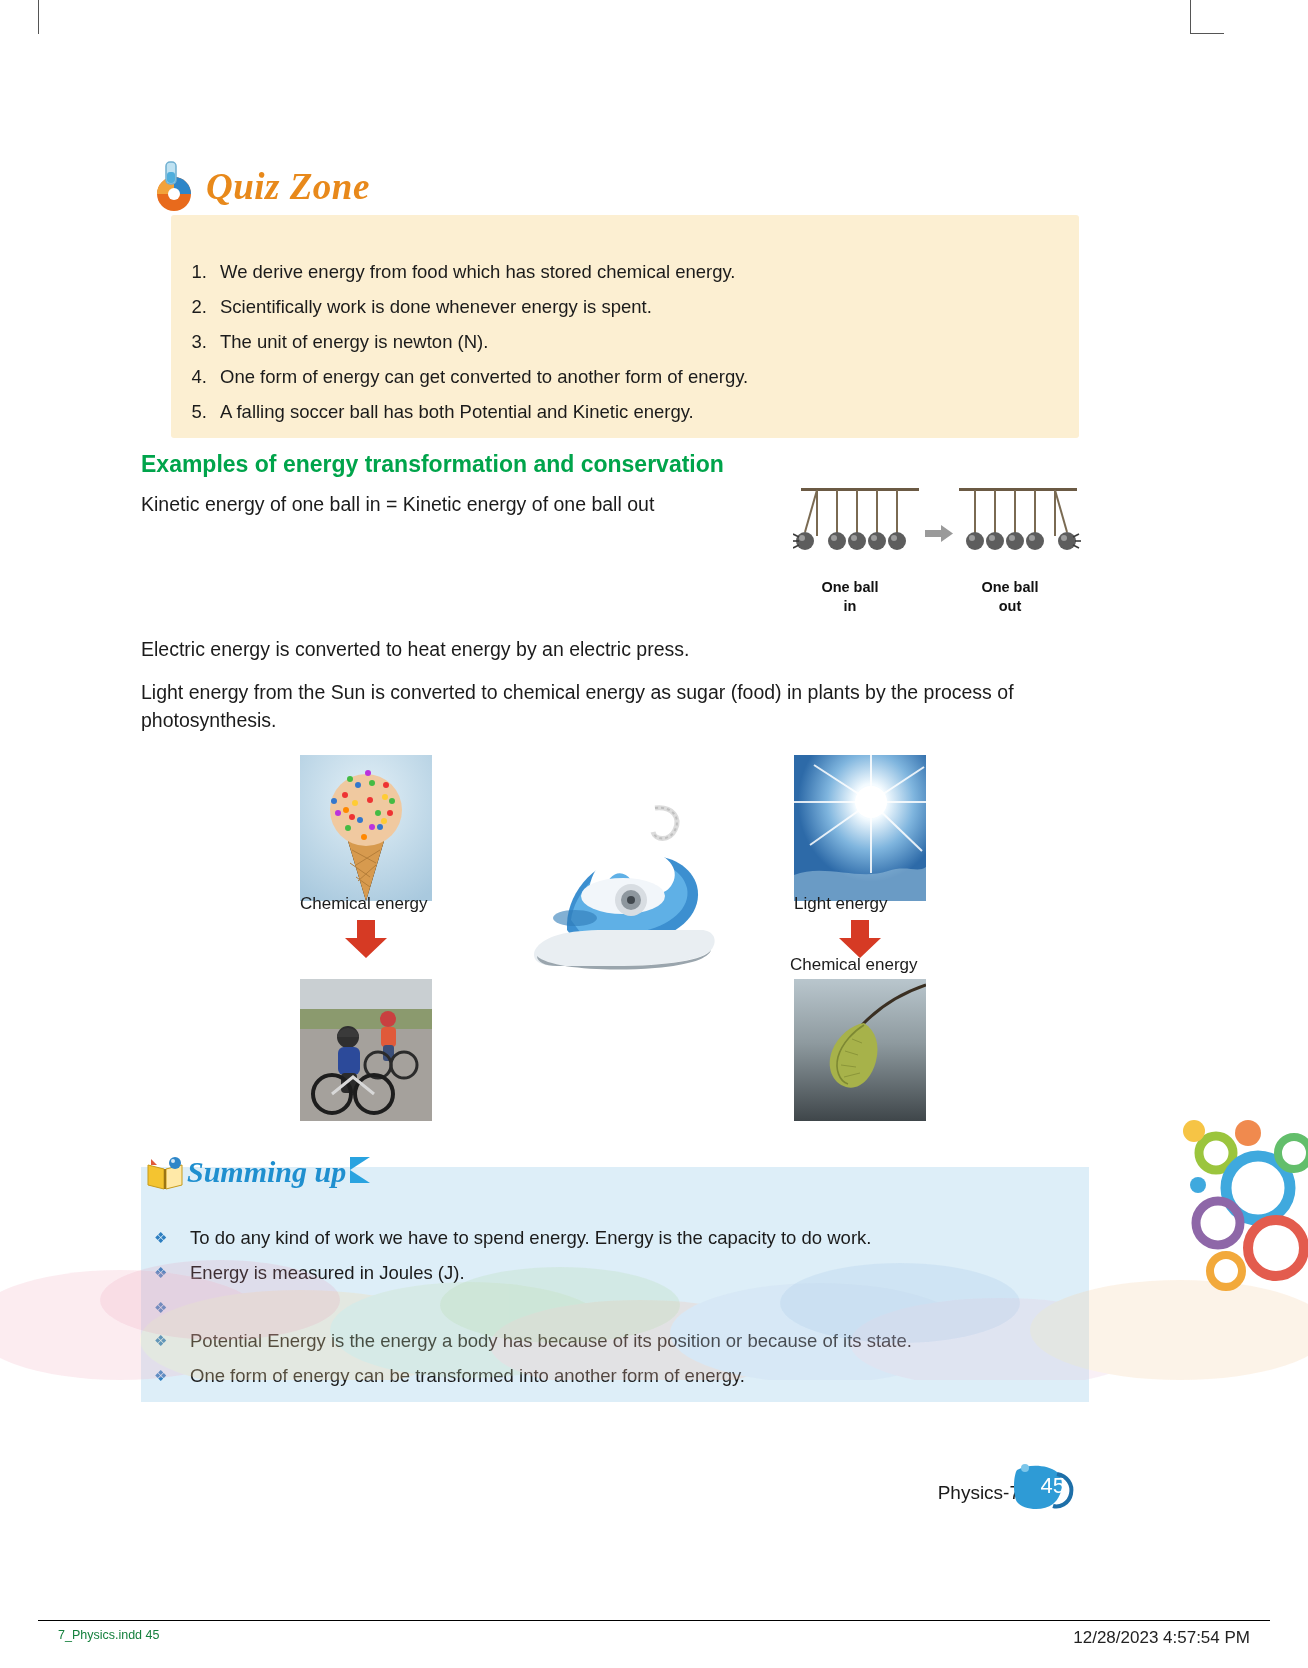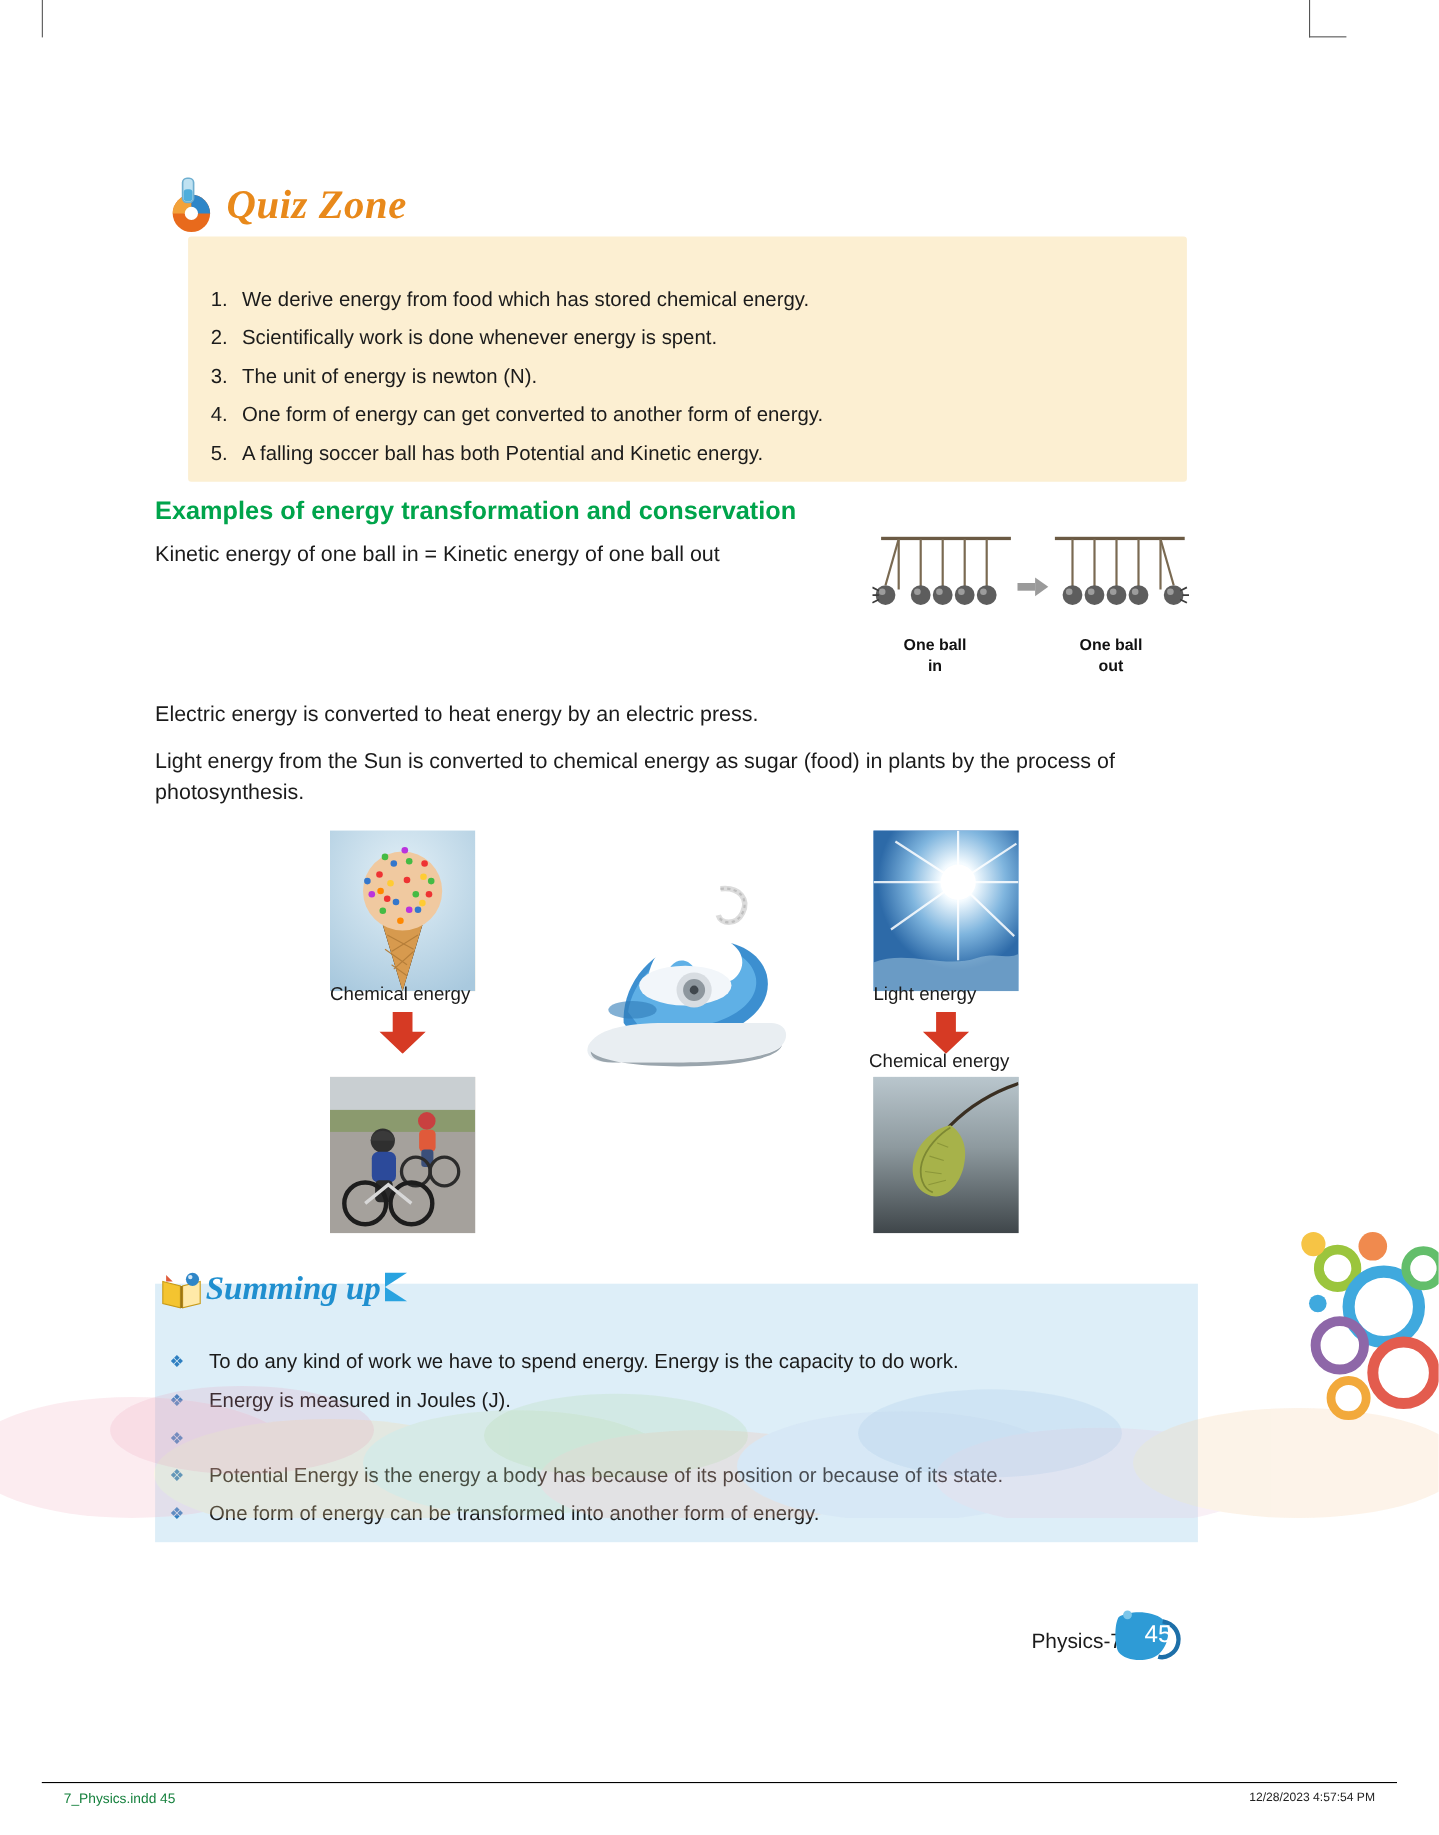--- a/index.html
+++ b/index.html
@@ -292,21 +292,21 @@
     position: absolute;
     left: 58px;
     top: 1628px;
     font-size: 12.5px;
     color: #15803d;
   }
   .print-footer-right {
     position: absolute;
     right: 58px;
     top: 1628px;
-    font-size: 11px;
+    font-size: 17px;
     color: #222;
   }
   .footer-rule {
     position: absolute;
     left: 38px;
     top: 1620px;
     width: 1232px;
     height: 1px;
     background: #000;
   }

